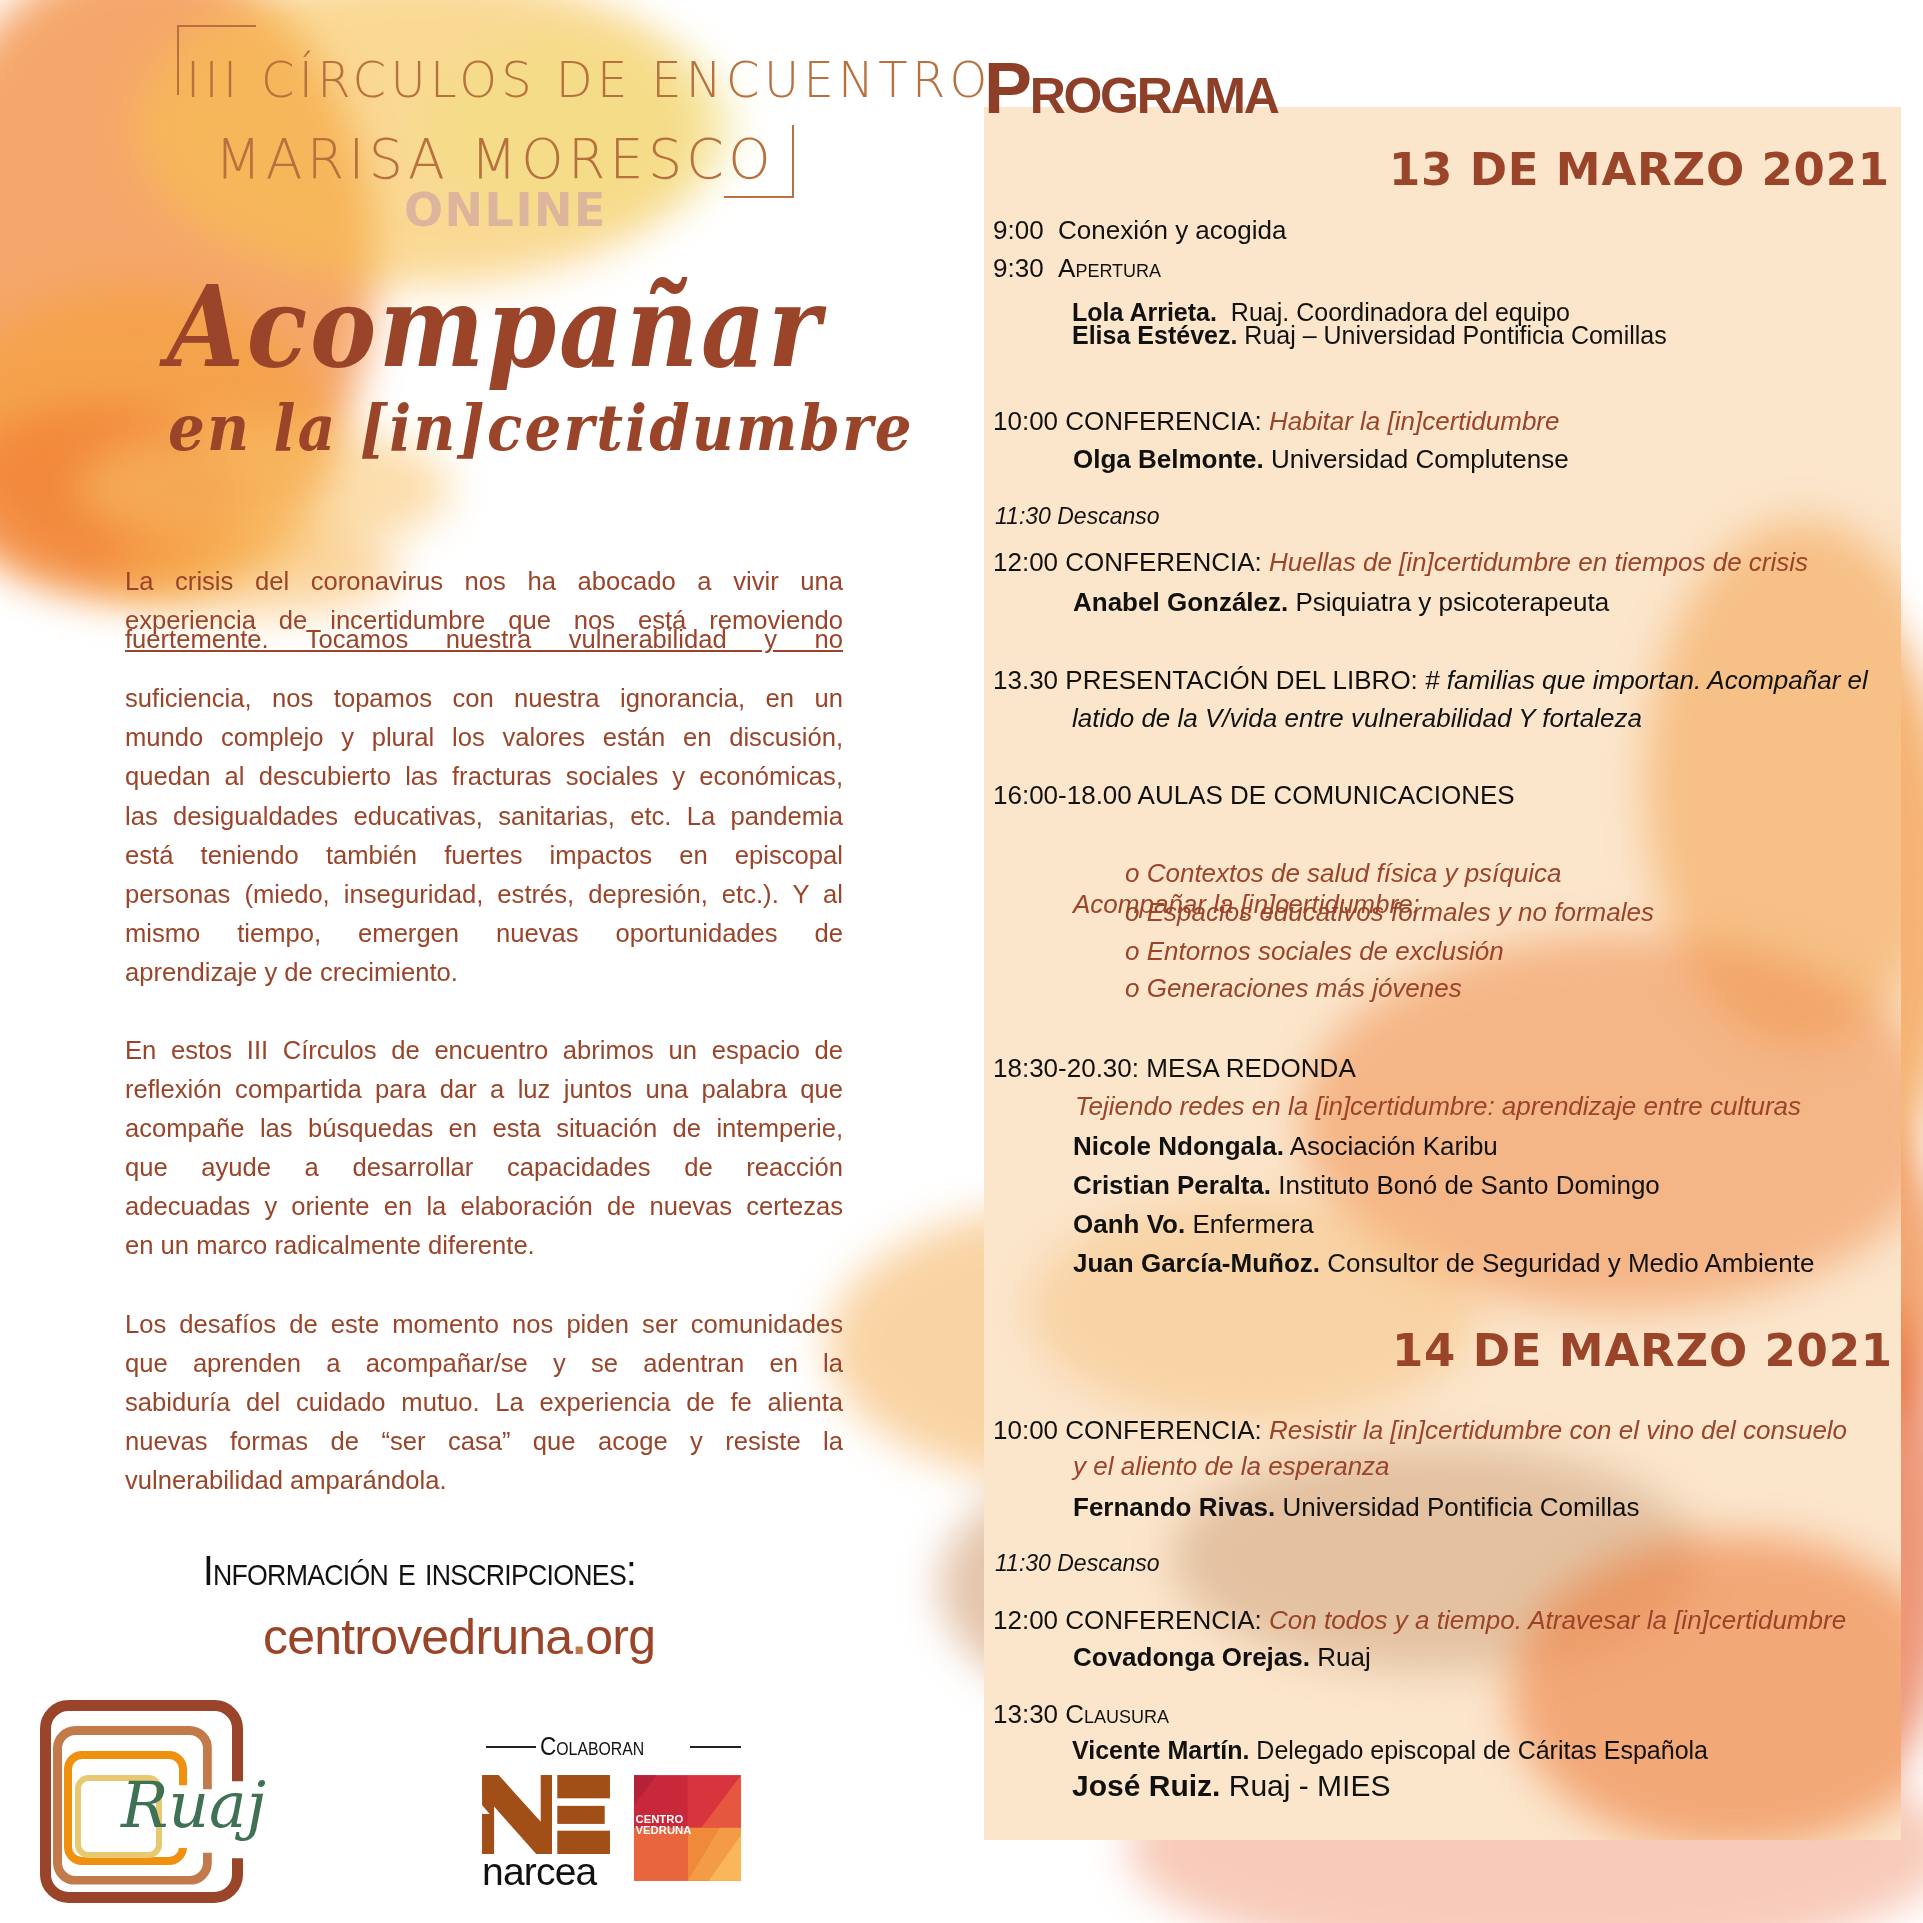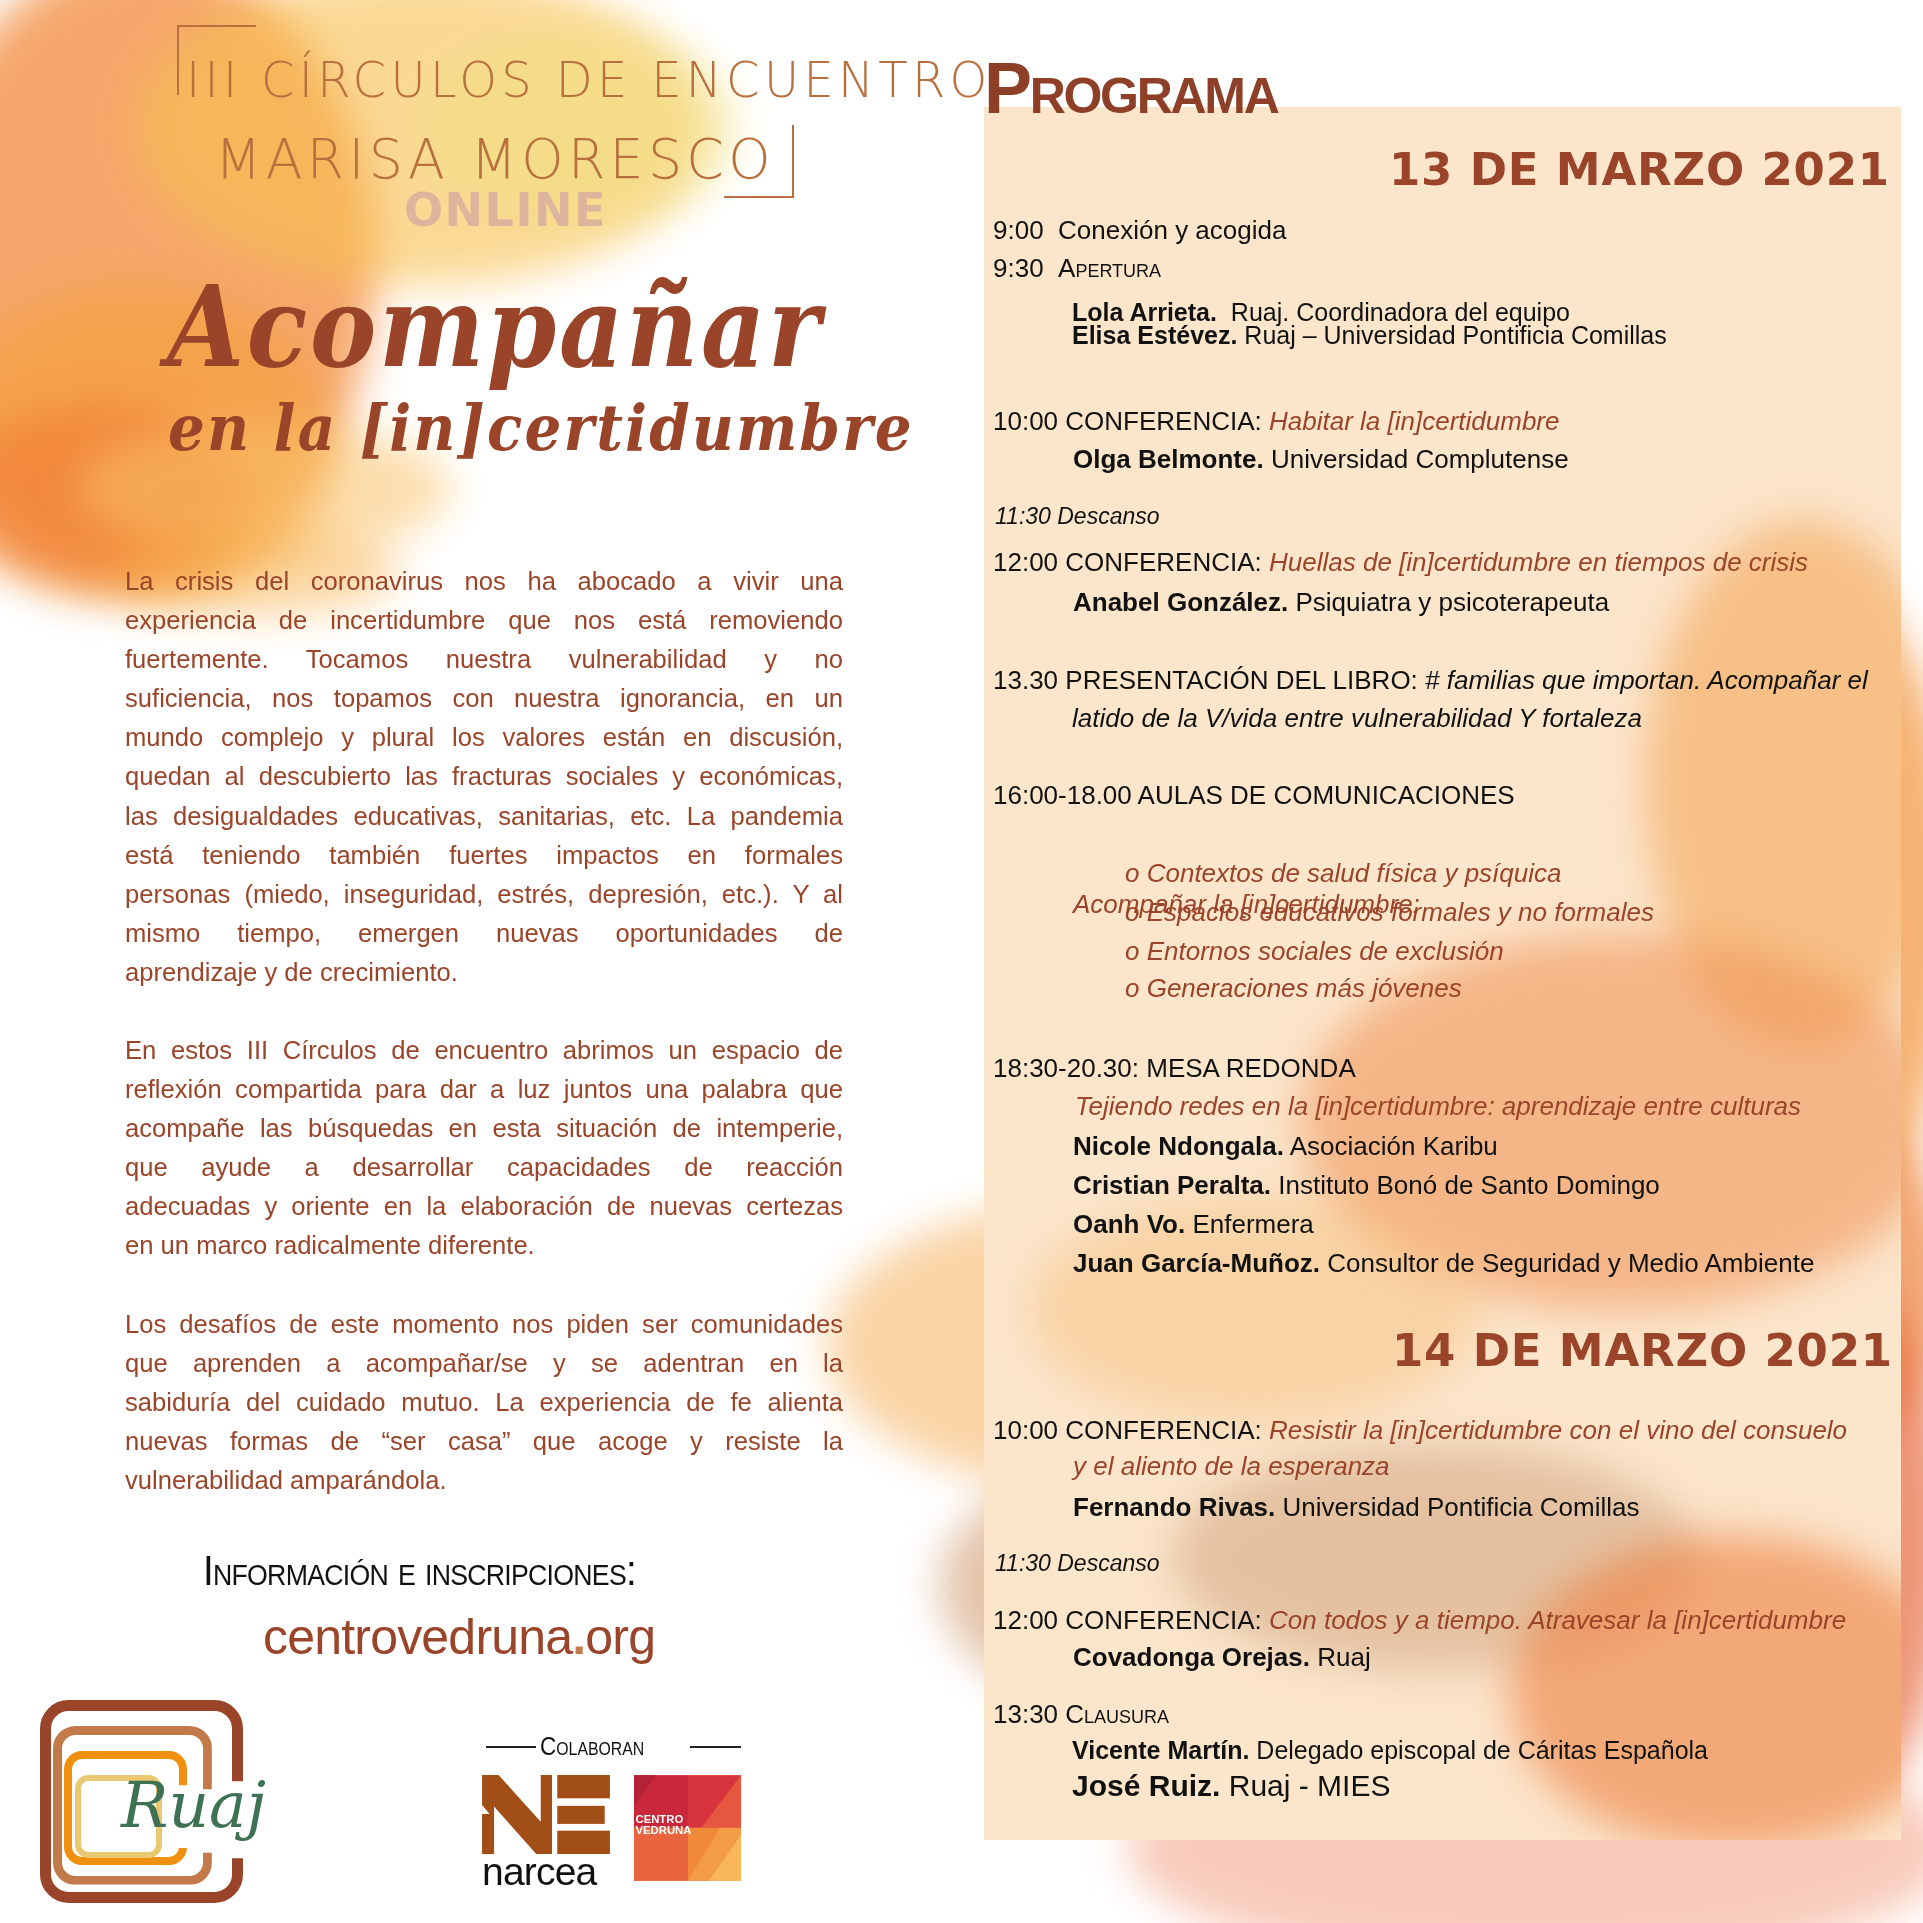--- a/index.html
+++ b/index.html
@@ -98,26 +98,26 @@
 
 <section>
   <div class="script" style="left:167px;top:260px;font-size:113px;transform:scaleX(.88);letter-spacing:3px;">Acompañar</div>
   <div class="script" style="left:168px;top:391px;font-size:63px;transform:scaleX(.92);letter-spacing:2.3px;">en la [in]certidumbre</div>
 </section>
 
 <section>
 
   <div class="para-line" style="top:565px;">La crisis del coronavirus nos ha abocado a vivir una</div>
   <div class="para-line" style="top:604px;">experiencia de incertidumbre que nos está removiendo</div>
-  <div class="para-line" style="top:643px;">fuertemente. Tocamos nuestra vulnerabilidad y no</div>
+  <div class="para-line" style="top:623px;text-decoration:underline;">fuertemente. Tocamos nuestra vulnerabilidad y no</div>
   <div class="para-line" style="top:682px;">suficiencia, nos topamos con nuestra ignorancia, en un</div>
   <div class="para-line" style="top:721px;">mundo complejo y plural los valores están en discusión,</div>
   <div class="para-line" style="top:760px;">quedan al descubierto las fracturas sociales y económicas,</div>
   <div class="para-line" style="top:800px;">las desigualdades educativas, sanitarias, etc. La pandemia</div>
-  <div class="para-line" style="top:839px;">está teniendo también fuertes impactos en formales</div>
+  <div class="para-line" style="top:839px;">está teniendo también fuertes impactos en episcopal</div>
   <div class="para-line" style="top:878px;">personas (miedo, inseguridad, estrés, depresión, etc.). Y al</div>
   <div class="para-line" style="top:917px;">mismo tiempo, emergen nuevas oportunidades de</div>
   <div class="para-line last" style="top:956px;">aprendizaje y de crecimiento.</div>
 
   <div class="para-line" style="top:1034px;">En estos III Círculos de encuentro abrimos un espacio de</div>
   <div class="para-line" style="top:1073px;">reflexión compartida para dar a luz juntos una palabra que</div>
   <div class="para-line" style="top:1112px;">acompañe las búsquedas en esta situación de intemperie,</div>
   <div class="para-line" style="top:1151px;">que ayude a desarrollar capacidades de reacción</div>
   <div class="para-line" style="top:1190px;">adecuadas y oriente en la elaboración de nuevas certezas</div>
   <div class="para-line last" style="top:1229px;">en un marco radicalmente diferente.</div>

